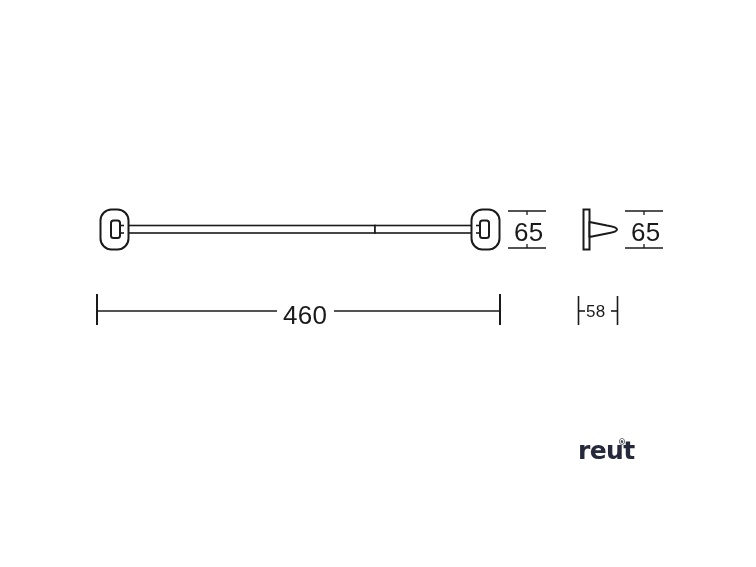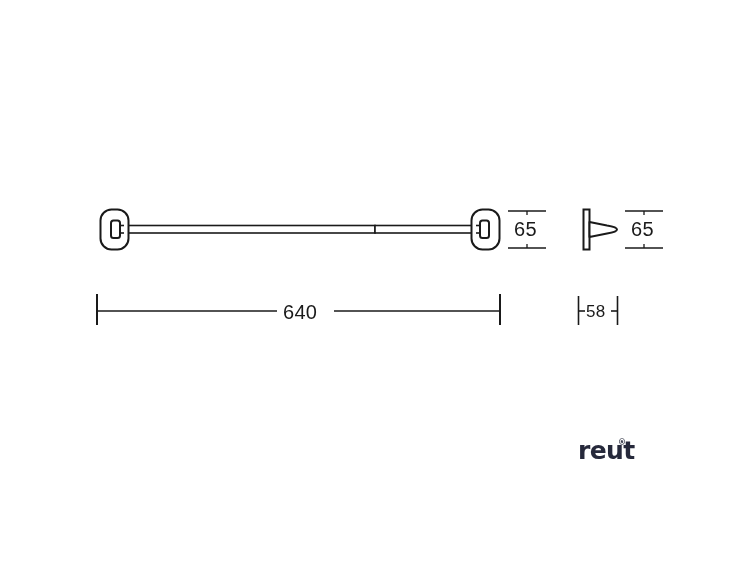--- a/index.html
+++ b/index.html
@@ -18,21 +18,21 @@
   #drawing-canvas {
     position: absolute;
     left: 0;
     top: 0;
     width: 756px;
     height: 567px;
   }
   .dim-text {
     position: absolute;
     font-family: "Liberation Sans", sans-serif;
-    font-size: 20px;
+    font-size: 26px;
     color: #1a1a1a;
     letter-spacing: 0.3px;
     white-space: nowrap;
     line-height: 1;
   }
   #dim-65-front-label {
     left: 514px;
     top: 219px;
   }
   #dim-65-side-label {
@@ -153,20 +153,20 @@
 
     <line x1="611" y1="311" x2="617.5" y2="311" stroke="#1a1a1a" stroke-width="1.6"></line>
   </g>
 
 </svg>
 
 <div class="dim-text" id="dim-65-front-label">65</div>
 
 <div class="dim-text" id="dim-65-side-label">65</div>
 
-<div class="dim-text" id="dim-640-label">640</div>
+<div class="dim-text" id="dim-640-label">460</div>
 
 <div class="dim-text" id="dim-68-label">58</div>
 
 <div id="brand-logo">
   <span id="brand-logo-text">reut</span>
   <span id="brand-logo-mark">®</span>
 </div>
 
 </body></html>

